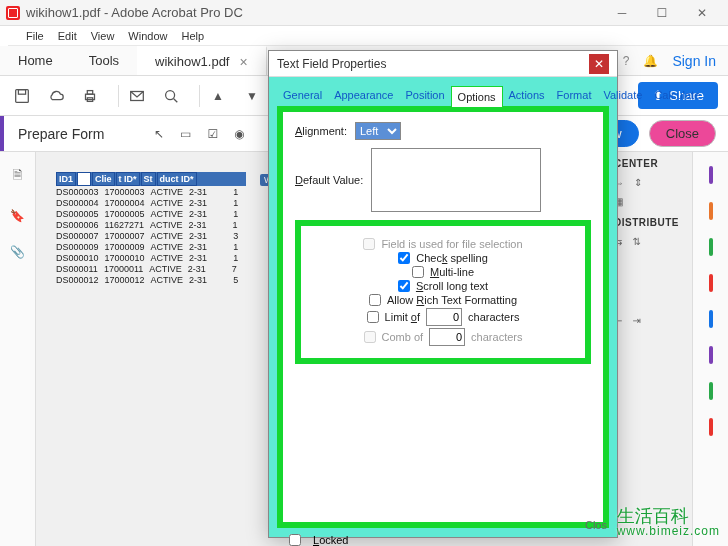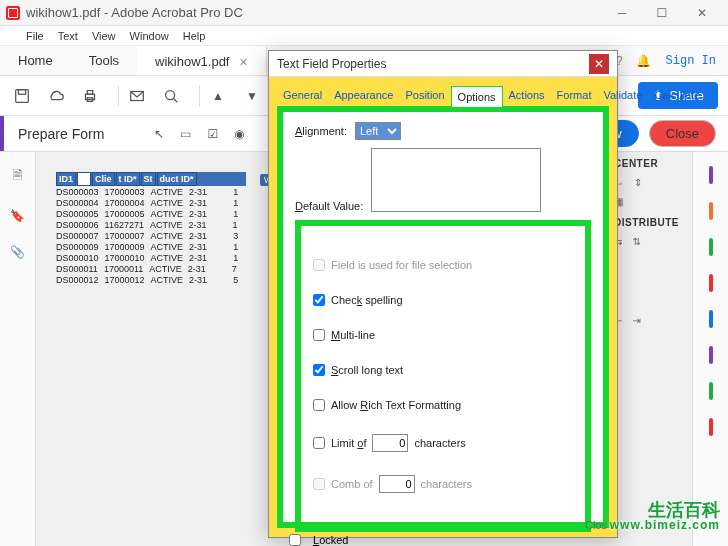--- a/index.html
+++ b/index.html
@@ -7,47 +7,47 @@
 
 
 .titlebar { height: 26px; background: #f5f5f5; display: flex; align-items: center; padding: 0 6px; border-bottom: 1px solid #e0e0e0; }
 .titlebar .app-icon { width: 14px; height: 14px; background: #ed2224; border-radius: 2px; margin-right: 6px; position: relative; }
 .titlebar .app-icon::after { content:""; position:absolute; inset:2px; border:1px solid #fff; border-radius:1px; }
 .titlebar .title { color: #555; font-size: 13px; flex: 1; }
 .titlebar .win-controls { display: flex; gap: 0; }
 .titlebar .win-btn { width: 40px; height: 26px; display:flex; align-items:center; justify-content:center; color:#666; font-size:12px; }
 
 
-.menubar { height: 20px; display: flex; align-items: center; padding: 0 20px; gap: 2px; border-bottom: 1px solid #e8e8e8; }
+.menubar { height: 20px; display: flex; align-items: center; padding: 0 12px; gap: 2px; border-bottom: 1px solid #e8e8e8; margin-left: 8px; }
 .menubar span { padding: 2px 6px; font-size: 11px; color: #333; }
 
 
 .tabsrow { height: 30px; display:flex; align-items:center; border-bottom:1px solid #ddd; background:#fafafa; }
 .tabsrow .tab { padding: 0 18px; height:100%; display:flex; align-items:center; font-size:13px; color:#333; }
 .tabsrow .tab.doc { background:#fff; border-top:2px solid #fff; border-right:1px solid #ddd; position:relative; }
 .tabsrow .tab.doc .close { margin-left:10px; color:#888; font-size:14px; }
 .tabsrow .top-icons { margin-left:auto; display:flex; align-items:center; gap:14px; padding-right:12px; color:#888; }
-.tabsrow .signin { color:#1473e6; font-size:12px;font-family:Liberation Mono, monospace; }
+.tabsrow .signin { color:#1473e6; font-size:14px; }
 
 
 .toolbar { height: 40px; display:flex; align-items:center; padding:0 10px; border-bottom:1px solid #ddd; background:#fff; }
 .tool-icon { width:24px; height:24px; margin-right:10px; display:flex; align-items:center; justify-content:center; color:#555; }
 .tool-icon svg { width:18px; height:18px; stroke:#555; fill:none; stroke-width:1.4; }
 .divider-v { width:1px; height:22px; background:#ddd; margin:0 6px; }
 .pageinfo { font-size:12px; color:#555; margin:0 6px; }
 .share-btn { margin-left:auto; background:#1473e6; color:#fff; border-radius:4px; padding:6px 14px; font-size:13px; display:flex; align-items:center; gap:6px; }
 
 
 .secbar { height:36px; display:flex; align-items:center; border-bottom:1px solid #ddd; background:#fff; position:relative; }
 .secbar .purple-tab { width:4px; height:100%; background:#6a3fb5; }
 .secbar .label { font-size:14px; color:#333; padding-left:14px; flex:0 0 130px; }
 .secbar .form-tools { display:flex; gap:16px; margin-left:20px; }
 .secbar .form-tools span { color:#555; }
 .secbar .right-btns { margin-left:auto; display:flex; gap:10px; padding-right:12px; }
-.pill-btn { border:1px solid #bbb; border-radius:16px; padding:5px 16px; font-size:13px; color:#333; background:#ef4444; }
+.pill-btn { border:1px solid #bbb; border-radius:16px; padding:5px 16px; font-size:13px; color:#333; background:#ec4899; }
 .pill-btn.primary { background:#1473e6; color:#fff; border-color:#1473e6; }
 
 
 .content { position:relative; height: calc(546px - 26px - 20px - 30px - 40px - 36px); background:#f0f0f0; display:flex; }
 .left-rail { width:36px; background:#fafafa; border-right:1px solid #ddd; display:flex; flex-direction:column; align-items:center; padding-top:14px; gap:22px; color:#666; }
 .doc-page { flex:1; padding:20px 20px; color:#111; font-size:10px; font-family: Arial, sans-serif; }
 .right-rail { width:36px; background:#fafafa; border-left:1px solid #ddd; display:flex; flex-direction:column; align-items:center; padding-top:14px; gap:18px; }
 .right-rail .chip { width:4px; height:18px; border-radius:2px; }
 
 
@@ -55,61 +55,61 @@
 .fields-header div { background:#3b6fb6; padding:1px 2px; font-size:9px; border:1px solid #1e4e9c; }
 .wikihow-badge { position:absolute; background:#3d6fb3; color:#fff; font-size:9px; padding:1px 4px; border-radius:2px; left:260px; top:174px; z-index:2;}
 .data-row { display:flex; gap:6px; font-size:9px; color:#222; padding-top:1px; }
 
 
 .side-panel { position:absolute; right:44px; top:0; width:70px; color:#444; font-size:10px; }
 .side-panel .hdr { font-weight:bold; letter-spacing:0.5px; color:#333; font-size:10px; padding:6px 0 4px; }
 .side-panel .row-ic { display:flex; gap:10px; padding:4px 0; color:#666; }
 
 
-.dialog { position:absolute; left:268px; top:50px; width:350px; height:488px; background:#fde047; border:1px solid #888; box-shadow:0 4px 20px rgba(0,0,0,.25); z-index:10; }
+.dialog { position:absolute; left:268px; top:50px; width:350px; height:488px; background:#5eead4; border:1px solid #888; box-shadow:0 4px 20px rgba(0,0,0,.25); z-index:10; }
 .dialog .dlg-title { height:26px; background:#fff; border-bottom:1px solid #ddd; display:flex; align-items:center; padding:0 8px; font-size:12px; color:#333; }
 .dialog .dlg-title .close-x { margin-left:auto; width:20px; height:20px; background:#c43131; color:#fff; display:flex; align-items:center; justify-content:center; font-size:12px; }
 .dialog .dlg-tabs { display:flex; padding:8px 8px 0; gap:0; font-size:11px; color:#1158c7; }
 .dialog .dlg-tabs span { padding:4px 6px; }
 .dialog .dlg-tabs span.active { border:1px solid #16d72e; border-bottom:none; background:#fff; color:#222; position:relative; top:1px; z-index:2; }
 .dialog .green-frame { margin:0 8px 8px; border:6px solid #16d72e; padding:10px 12px 6px; height:422px; position:relative; background:#fff; }
 .dialog .form-row { display:flex; align-items:center; gap:8px; font-size:11px; color:#222; margin-bottom:8px; }
 .dialog .form-row label { text-decoration: none; }
 .dialog select { border:1px solid #888; background:#5b8fd6; color:#fff; font-size:11px; height:18px; width:46px; }
 .dialog textarea { width:170px; height:64px; border:1px solid #888; resize:none; font-size:11px; }
 .dialog .inner-box { border:6px solid #16d72e; padding:10px 12px; margin-top:6px; }
-.dialog .chk-row { display:flex; align-items:center; gap:6px; font-size:11px; color:#222; margin:23px 0; }
+.dialog .chk-row { display:flex; align-items:center; gap:6px; font-size:11px; color:#222; margin:2px 0;justify-content:center; }
 .dialog .chk-row.disabled { color:#999; }
 .dialog input[type=checkbox] { width:12px; height:12px; }
 .dialog input.num { width:36px; height:18px; border:1px solid #888; font-size:11px; text-align:right; padding-right:2px; }
 .dialog .locked-row { position:absolute; left:4px; bottom:-6px; transform:translateY(100%); font-size:11px; display:flex; align-items:center; gap:12px; padding:6px 0 0 2px;}
 .dialog-footer { position:absolute; bottom:6px; right:10px; font-size:11px; color:#666; }
 
 
-.watermark { position:absolute; right:8px; bottom:14px; font-size:18px; color:#1aa038; font-family:"SimHei","Microsoft YaHei",sans-serif; z-index:50; text-shadow:0 0 3px #fff; line-height:1.05; text-align:right;font-weight:bold;}
+.watermark { position:absolute; right:8px; bottom:8px; font-size:18px; color:#1aa038; font-family:"SimHei","Microsoft YaHei",sans-serif; z-index:50; text-shadow:0 0 3px #fff; line-height:1.05; text-align:left;}
 .watermark .url { font-size:12px; color:#1aa038; letter-spacing:1px; font-family:Arial; }
 
 .u { text-decoration: underline; }
 </style>
 </head>
 <body>
 
 <div class="titlebar">
   <div class="app-icon"></div>
   <div class="title">wikihow1.pdf - Adobe Acrobat Pro DC</div>
   <div class="win-controls">
     <div class="win-btn">─</div>
     <div class="win-btn">☐</div>
     <div class="win-btn">✕</div>
   </div>
 </div>
 
 <div class="menubar">
   <span>File</span>
-  <span>Text</span>
+  <span>Edit</span>
   <span>View</span>
   <span>Window</span>
   <span>Help</span>
 </div>
 
 <div class="tabsrow">
   <div class="tab">Home</div>
   <div class="tab">Tools</div>
   <div class="tab doc">
     <span>wikihow1.pdf</span>
@@ -313,21 +313,21 @@
     <span>Actions</span>
     <span>Format</span>
     <span>Validate</span>
     <span>Calculate</span>
   </div>
   <div class="green-frame">
     <div class="form-row">
       <label><span class="u">A</span><span>lignment:</span></label>
       <select><option>Left</option></select>
     </div>
-    <div class="form-row" style="align-items:flex-end">
+    <div class="form-row" style="align-items:center">
       <label><span class="u">D</span>efault Value:</label>
       <textarea style=""></textarea>
     </div>
 
     <div class="inner-box">
       <div class="chk-row disabled">
           <input type="checkbox" disabled="" style="">
           <span>Field is used for file selection</span>
         </div>
       <div class="chk-row">

